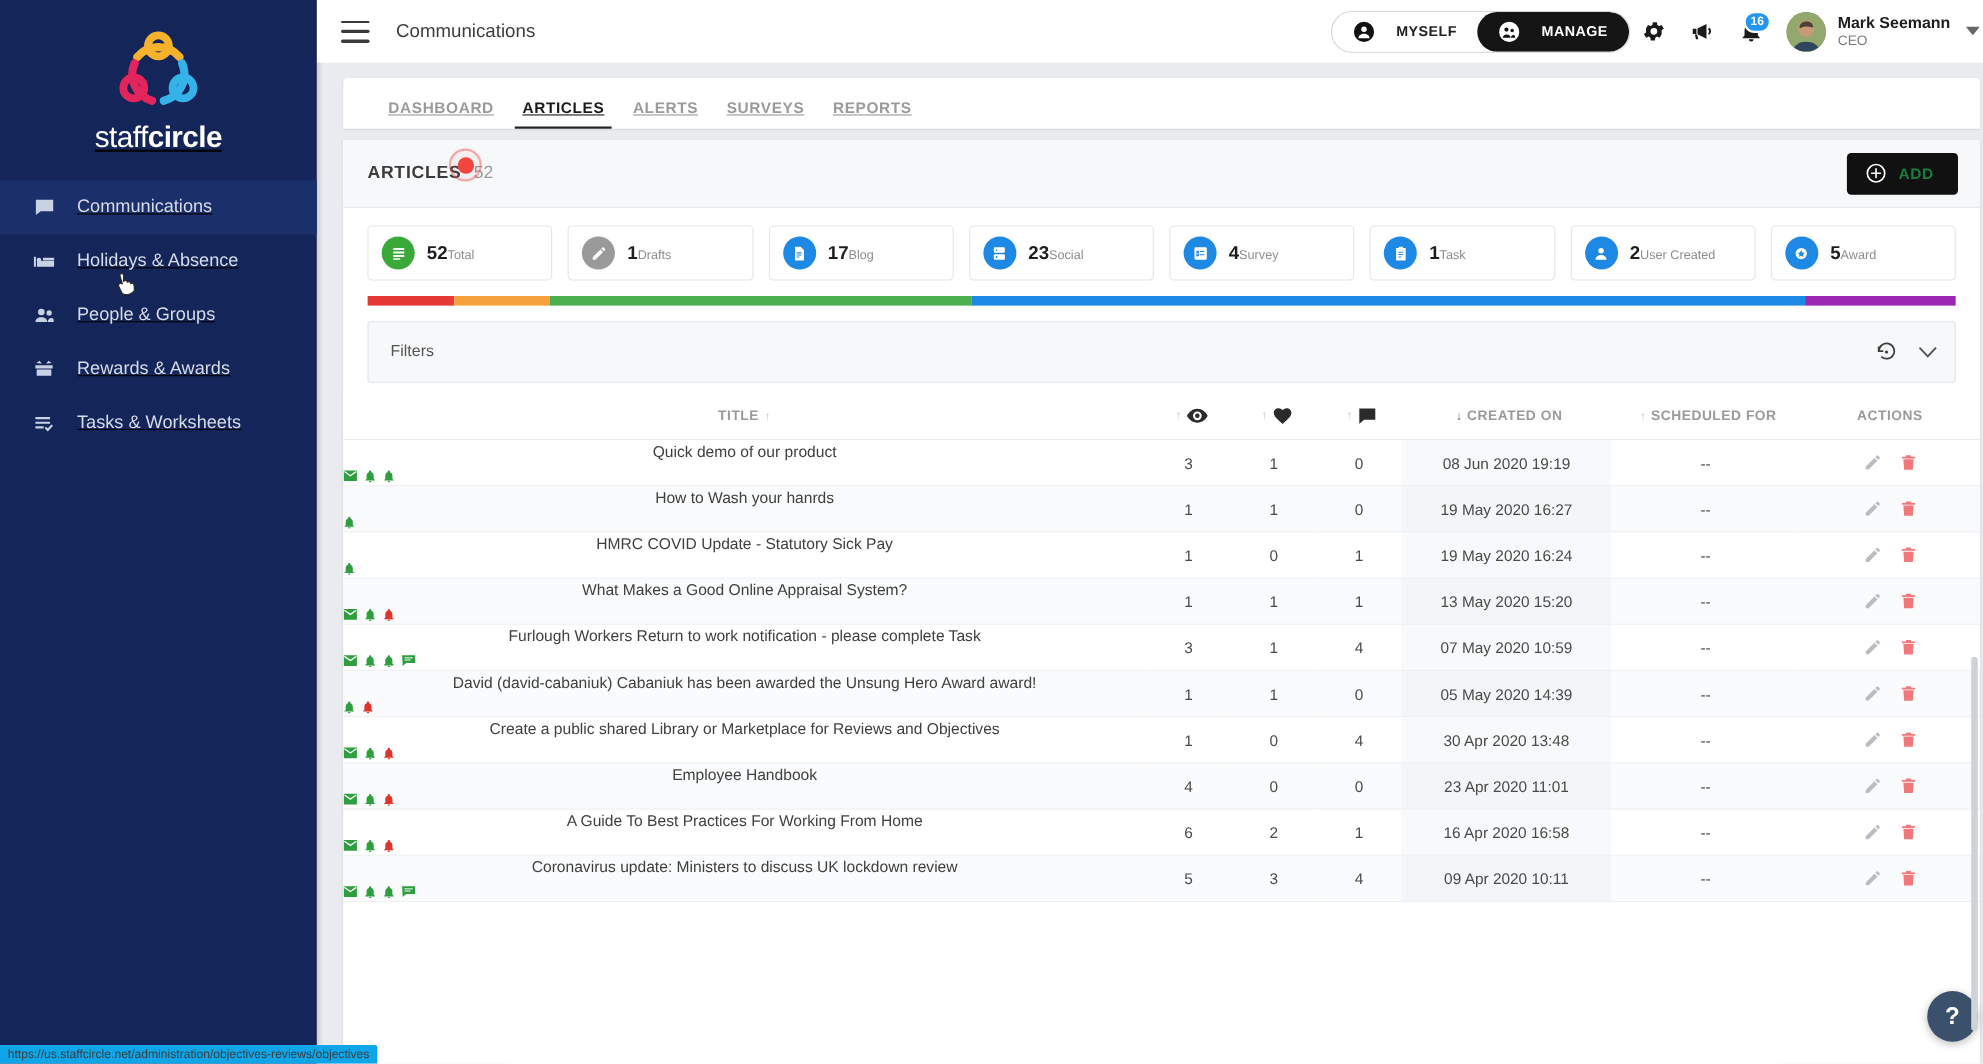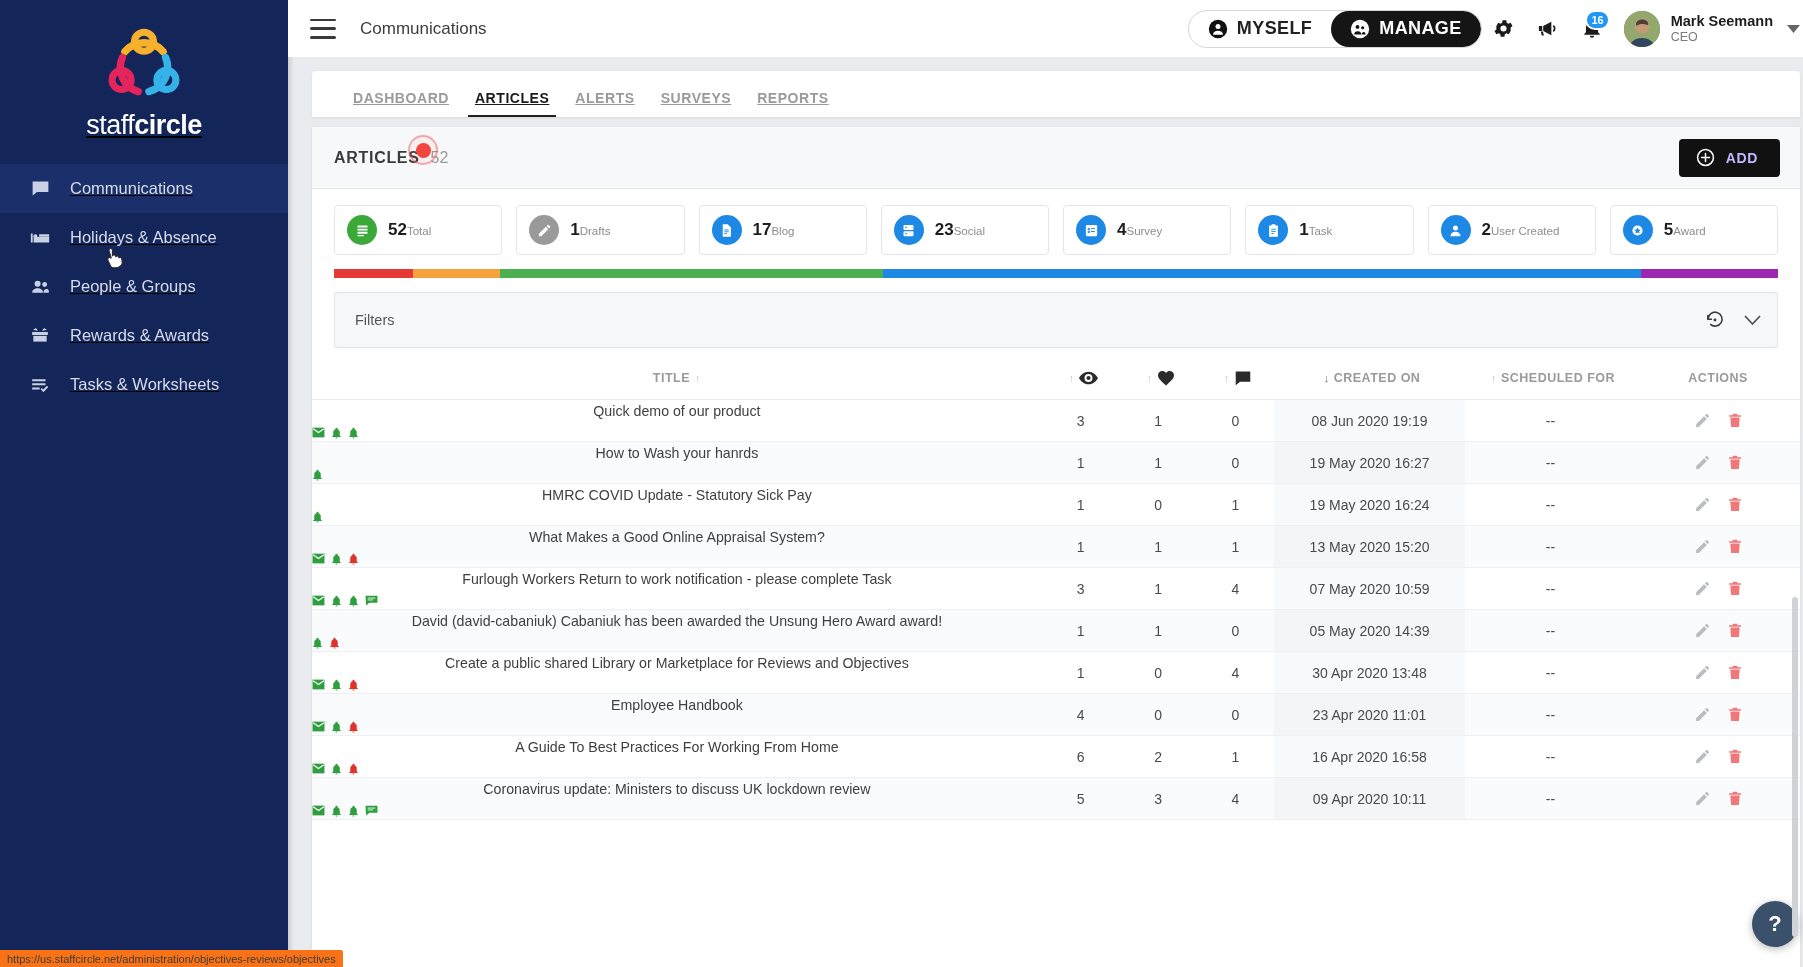--- a/index.html
+++ b/index.html
@@ -79,22 +79,22 @@
   .topbar-title { margin-left: 24px; font-size: 17px; color: #3d3d3d; }
   .topbar-right { margin-left: auto; display: flex; align-items: center; gap: 0; }
 
   .segmented {
     display: flex; align-items: stretch;
     border: 1.5px solid #d6d6d6;
     border-radius: 23px; overflow: hidden;
     height: 38px; background: #fff;
   }
   .seg {
-    display: flex; align-items: center; gap: 9px;
-    padding: 0 19px; font-size: 18px; font-weight: 700;
+    display: flex; align-items: center; gap: 19px;
+    padding: 0 19px; font-size: 13px; font-weight: 700;
     letter-spacing: 0.4px; color: #222; cursor: pointer;
   }
   .seg.on { background: #151515; color: #fff; border-radius: 23px; }
   .seg svg { flex-shrink: 0; }
 
   .tb-icon { width: 44px; height: 44px; display:flex; align-items:center; justify-content:center; cursor:pointer; position: relative; }
   .badge {
     position: absolute; top: 3px; right: 4px;
     min-width: 20px; height: 20px; padding: 0 4px;
     border-radius: 10px; background: #2196f3; color: #fff;
@@ -155,21 +155,21 @@
     border-bottom: 1px solid #e6e8ea;
     display: flex; align-items: center;
     padding: 0 20px 0 22px;
   }
   .panel-title {
     font-size: 16px; font-weight: 700; letter-spacing: .7px; color: #3b3b3b;
   }
   .panel-count { font-size: 16px; color: #9b9b9b; margin-left: 11px; }
   .btn-add {
     margin-left: auto;
-    background: #111; color: #c4b5fd;
+    background: #111; color: #15803d;
     height: 38px; border-radius: 4px;
     display: flex; align-items: center; gap: 11px;
     padding: 0 22px 0 17px;
     font-size: 14px; font-weight: 700; letter-spacing: .6px;
     cursor: pointer; border: none;
   }
 
   
   .click-dot {
     position: absolute; z-index: 30;
@@ -259,21 +259,21 @@
     width: 46px; height: 46px; border-radius: 50%;
     background: #3a506b; color: #fff;
     display: flex; align-items: center; justify-content: center;
     font-size: 22px; font-weight: 700; cursor: pointer;
     box-shadow: 0 2px 8px rgba(0,0,0,.28); z-index: 20;
   }
 
   
   .statusbar {
     position: absolute; left: 0; bottom: 0;
-    height: 17px; background: #f97316;
+    height: 17px; background: #0ea5e9;
     border-top-right-radius: 2px;
     display: flex; align-items: center;
     padding: 0 7px; font-size: 11px; color: #3d3d3d;
     z-index: 60; white-space: nowrap;
     font-family: "Liberation Sans", sans-serif;
   }
   .panel-scroll {
     position: absolute; right: 2px; top: 470px; width: 6px; height: 340px;
     background: #cfd3d7; border-radius: 3px; z-index: 22;
   }

